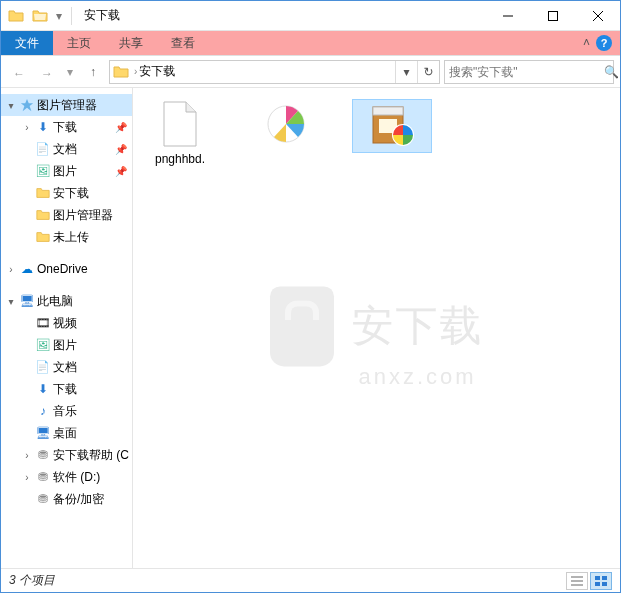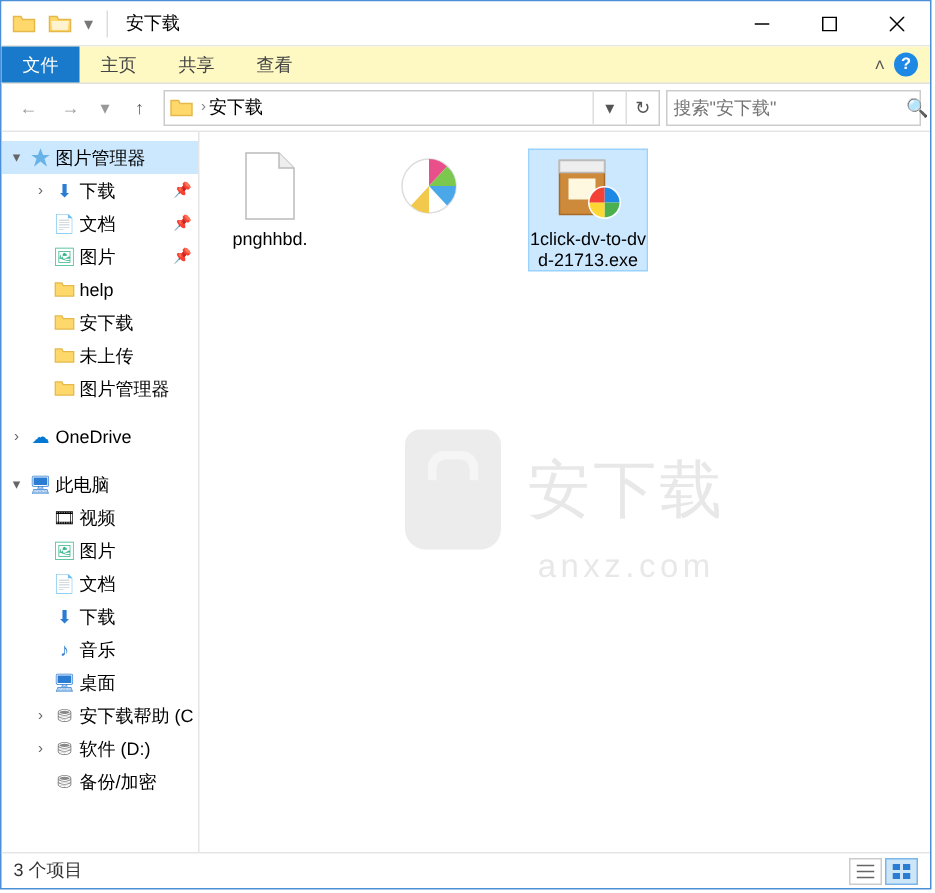--- a/index.html
+++ b/index.html
@@ -8,21 +8,21 @@
 .window { border: 1px solid #4a8fd8; width: 621px; height: 593px; display: flex; flex-direction: column; background: #fff; position: relative; }
 
 .titlebar { height: 30px; background: #fff; display: flex; align-items: center; padding-left: 4px; border-bottom: 1px solid #e5e5e5; }
 .titlebar .qat { display: flex; gap: 2px; align-items: center; }
 .qat-icon { width: 22px; height: 22px; display: flex; align-items: center; justify-content: center; }
 .titlebar .title { margin-left: 8px; font-size: 12px; color: #000; }
 .titlebar .spacer { flex: 1; }
 .win-controls { display: flex; }
 .win-btn { width: 45px; height: 29px; display: flex; align-items: center; justify-content: center; }
 
-.ribbon-tabs { height: 25px; background: #fef9c3; display: flex; align-items: stretch; border-bottom: 1px solid #e0e0e0; }
+.ribbon-tabs { height: 25px; background: #fca5a5; display: flex; align-items: stretch; border-bottom: 1px solid #e0e0e0; }
 .tab { padding: 0 14px; display: flex; align-items: center; font-size: 12px; color: #444; }
 .tab.file { background: #1979ca; color: #fff; }
 .ribbon-right { margin-left: auto; display: flex; align-items: center; padding-right: 8px; gap: 6px; }
 .help-circle { width: 16px; height: 16px; border-radius: 50%; background: #1e88e5; color: #fff; display: flex; align-items: center; justify-content: center; font-size: 11px; font-weight: bold; }
 
 .navbar { height: 32px; display: flex; align-items: center; padding: 0 6px; gap: 4px; border-bottom: 1px solid #e5e5e5; }
 .nav-arrow { width: 24px; height: 24px; display: flex; align-items: center; justify-content: center; color: #999; }
 .nav-arrow.up { color: #555; }
 .addressbar { flex: 1; height: 24px; border: 1px solid #ccc; display: flex; align-items: center; background: #fff; }
 .addr-icon { width: 22px; height: 22px; display: flex; align-items: center; justify-content: center; }
@@ -50,21 +50,21 @@
 .file-icon { width: 48px; height: 48px; margin-bottom: 4px; display: flex; align-items: center; justify-content: center; }
 .file-label { font-size: 12px; line-height: 14px; word-break: break-all; color: #000; }
 
 .watermark { position: absolute; left: 50%; top: 50%; transform: translate(-50%, -40%); color: #e8e8e8; text-align: center; pointer-events: none; user-select: none; }
 .watermark .wm-row { display: flex; align-items: center; gap: 18px; }
 .watermark .wm-icon { width: 64px; height: 80px; border-radius: 10px 10px 14px 14px; background: #ececec; position: relative; }
 .watermark .wm-icon::before { content: ""; position: absolute; left: 50%; top: 14px; width: 22px; height: 14px; border: 6px solid #f5f5f5; border-bottom: none; border-radius: 12px 12px 0 0; transform: translateX(-50%); }
 .watermark .wm-text { font-size: 42px; font-weight: 300; letter-spacing: 2px; }
 .watermark .wm-sub { font-size: 22px; letter-spacing: 3px; margin-top: -2px; margin-left: 82px; }
 
-.statusbar { height: 24px; border-top: 1px solid #e5e5e5; display: flex; align-items: center; padding: 0 8px; font-size: 12px; color: #333; }
+.statusbar { height: 24px; border-top: 1px solid #e5e5e5; display: flex; align-items: center; padding: 0 8px; font-size: 12px; color: #333; font-style: italic; }
 .statusbar .spacer { flex: 1; }
 .view-btn { width: 22px; height: 18px; border: 1px solid #ccc; margin-left: 2px; display: flex; align-items: center; justify-content: center; }
 .view-btn.active { background: #cde6f7; border-color: #7ab6e8; }
 
 .folder-svg { fill: #ffd86b; stroke: #e6b84a; }
 .star-svg { fill: #68b2e8; }
 </style>
 </head>
 <body>
 
@@ -172,48 +172,39 @@
         <span>图片</span>
         <span class="pin">📌</span>
       </div>
       <div class="tree-item child">
         <span class="expand"></span>
         <span class="ticon">
             <svg width="14" height="14" viewBox="0 0 16 16">
               <path class="folder-svg" d="M1 3h5l1 2h8v8H1z"></path>
             </svg>
           </span>
-        <span>help</span>
+        <span>安下载</span>
       </div>
       <div class="tree-item child">
         <span class="expand"></span>
         <span class="ticon">
             <svg width="14" height="14" viewBox="0 0 16 16">
               <path class="folder-svg" d="M1 3h5l1 2h8v8H1z"></path>
             </svg>
           </span>
-        <span>安下载</span>
+        <span>图片管理器</span>
       </div>
       <div class="tree-item child">
         <span class="expand"></span>
         <span class="ticon">
             <svg width="14" height="14" viewBox="0 0 16 16">
               <path class="folder-svg" d="M1 3h5l1 2h8v8H1z"></path>
             </svg>
           </span>
         <span>未上传</span>
-      </div>
-      <div class="tree-item child">
-        <span class="expand"></span>
-        <span class="ticon">
-            <svg width="14" height="14" viewBox="0 0 16 16">
-              <path class="folder-svg" d="M1 3h5l1 2h8v8H1z"></path>
-            </svg>
-          </span>
-        <span>图片管理器</span>
       </div>
 
       <div class="tree-group-gap"></div>
       <div class="tree-item">
         <span class="expand">›</span>
         <span class="ticon" style="color:#0078d4;">☁</span>
         <span>OneDrive</span>
       </div>
 
       <div class="tree-group-gap"></div>
@@ -311,21 +302,20 @@
                 <path fill="#1e88e5" d="M11 0a11 11 0 0 1 0 22 11 11 0 0 1 0-22z" transform="translate(-1,-1)" opacity="0"></path>
                 <circle cx="10" cy="10" r="11" fill="#fff"></circle>
                 <path fill="#f44336" d="M10 -1h11v11h-11z" transform="rotate(0)" opacity="0"></path>
                 <path fill="#1e88e5" d="M10 0 A10 10 0 0 1 20 10 L10 10z"></path>
                 <path fill="#4caf50" d="M20 10 A10 10 0 0 1 10 20 L10 10z"></path>
                 <path fill="#fdd835" d="M10 20 A10 10 0 0 1 0 10 L10 10z"></path>
                 <path fill="#f44336" d="M0 10 A10 10 0 0 1 10 0 L10 10z"></path>
               </g>
             </svg>
           </div>
-          <div class="file-label">1click-dv-to-dvd-21713.exe</div>
         </div>
       </div>
     </div>
   </div>
 
   <div class="statusbar">
     <span>3 个项目</span>
     <div class="spacer"></div>
     <div class="view-btn">
         <svg width="12" height="10">

